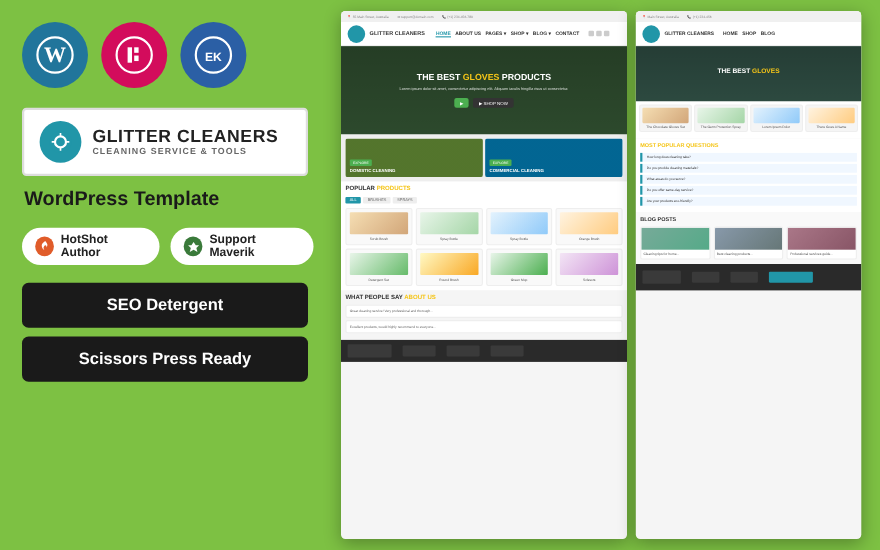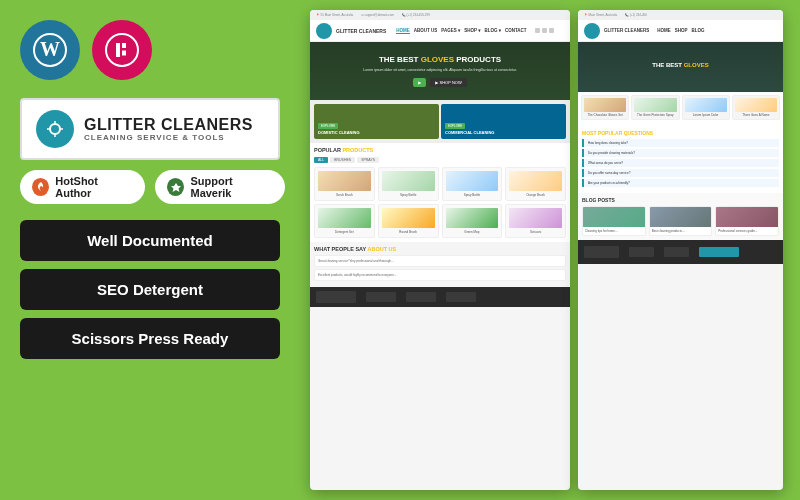--- a/index.html
+++ b/index.html
@@ -250,21 +250,21 @@
     .sc-nav-icon-dot {
       width: 5px;
       height: 5px;
       background: #ccc;
       border-radius: 1px;
     }
 
     
     .sc-hero {
       background: linear-gradient(rgba(0,0,0,0.5), rgba(0,0,0,0.4)), #4a7a4a;
-      height: 58px;
+      height: 80px;
       display: flex;
       flex-direction: column;
       align-items: center;
       justify-content: center;
       padding: 8px;
       position: relative;
     }
 
     .sc-hero-title {
       font-size: 8px;
@@ -546,20 +546,26 @@
         <circle cx="18" cy="18" r="16" fill="#21759b" stroke="white" stroke-width="2"></circle>
         <text x="18" y="24" text-anchor="middle" fill="white" font-size="20" font-weight="bold" font-family="Georgia, serif">W</text>
       </svg>
     </div>
     <div class="icon-elementor">
       <svg width="36" height="36" viewBox="0 0 36 36">
         <circle cx="18" cy="18" r="16" fill="#d30c5c" stroke="white" stroke-width="2"></circle>
         <rect x="12" y="11" width="4" height="14" fill="white"></rect>
         <rect x="18" y="11" width="4" height="5" fill="white"></rect>
         <rect x="18" y="18.5" width="4" height="5" fill="white"></rect>
+      </svg>
+    </div>
+    <div class="icon-ek">
+      <svg width="36" height="36" viewBox="0 0 36 36">
+        <circle cx="18" cy="18" r="16" fill="#2b5fa5" stroke="white" stroke-width="2"></circle>
+        <text x="18" y="23" text-anchor="middle" fill="white" font-size="11" font-weight="bold" font-family="Arial">EK</text>
       </svg>
     </div>
   </div>
 
   <div class="logo-box">
     <div class="logo-circle">
       <svg width="24" height="24" viewBox="0 0 24 24">
         <circle cx="12" cy="12" r="10" fill="#2196a8"></circle>
         <circle cx="12" cy="12" r="5" fill="none" stroke="white" stroke-width="2"></circle>
         <path d="M12 7 L12 4" stroke="white" stroke-width="1.5"></path>
@@ -567,41 +573,41 @@
         <path d="M7 12 L4 12" stroke="white" stroke-width="1.5"></path>
         <path d="M20 12 L17 12" stroke="white" stroke-width="1.5"></path>
       </svg>
     </div>
     <div>
       <div class="logo-text-main">GLITTER CLEANERS</div>
       <div class="logo-text-sub">CLEANING SERVICE &amp; TOOLS</div>
     </div>
   </div>
 
+  <div class="template-label">WordPress Template</div>
 
   <div class="badge-row">
     <div class="badge">
       <div class="badge-icon-hotshot">
         <svg width="12" height="12" viewBox="0 0 12 12">
           <path d="M6 1 C8 3 9 5 7 7 C8 5 6 4 5 6 C4 7 5 9 6 10 C3 8 2 5 4 3 C4.5 2 5.5 1.5 6 1Z" fill="white"></path>
         </svg>
       </div>
       <span>HotShot Author</span>
     </div>
     <div class="badge">
       <div class="badge-icon-support">
         <svg width="12" height="12" viewBox="0 0 12 12">
           <polygon points="6,2 8,5 11,5 8.5,7.5 9.5,11 6,9 2.5,11 3.5,7.5 1,5 4,5" fill="white"></polygon>
         </svg>
       </div>
       <span>Support Maverik</span>
     </div>
   </div>
 
-  <div class="feature-btn">Well Documented</div>
   <div class="feature-btn">SEO Detergent</div>
   <div class="feature-btn">Scissors Press Ready</div>
 </div>
 
 <div class="right-panel">
 
   <div class="screenshot-main">
 
     <div class="sc-address">
       <span class="sc-address-text">📍 55 Main Street, Australia</span>

